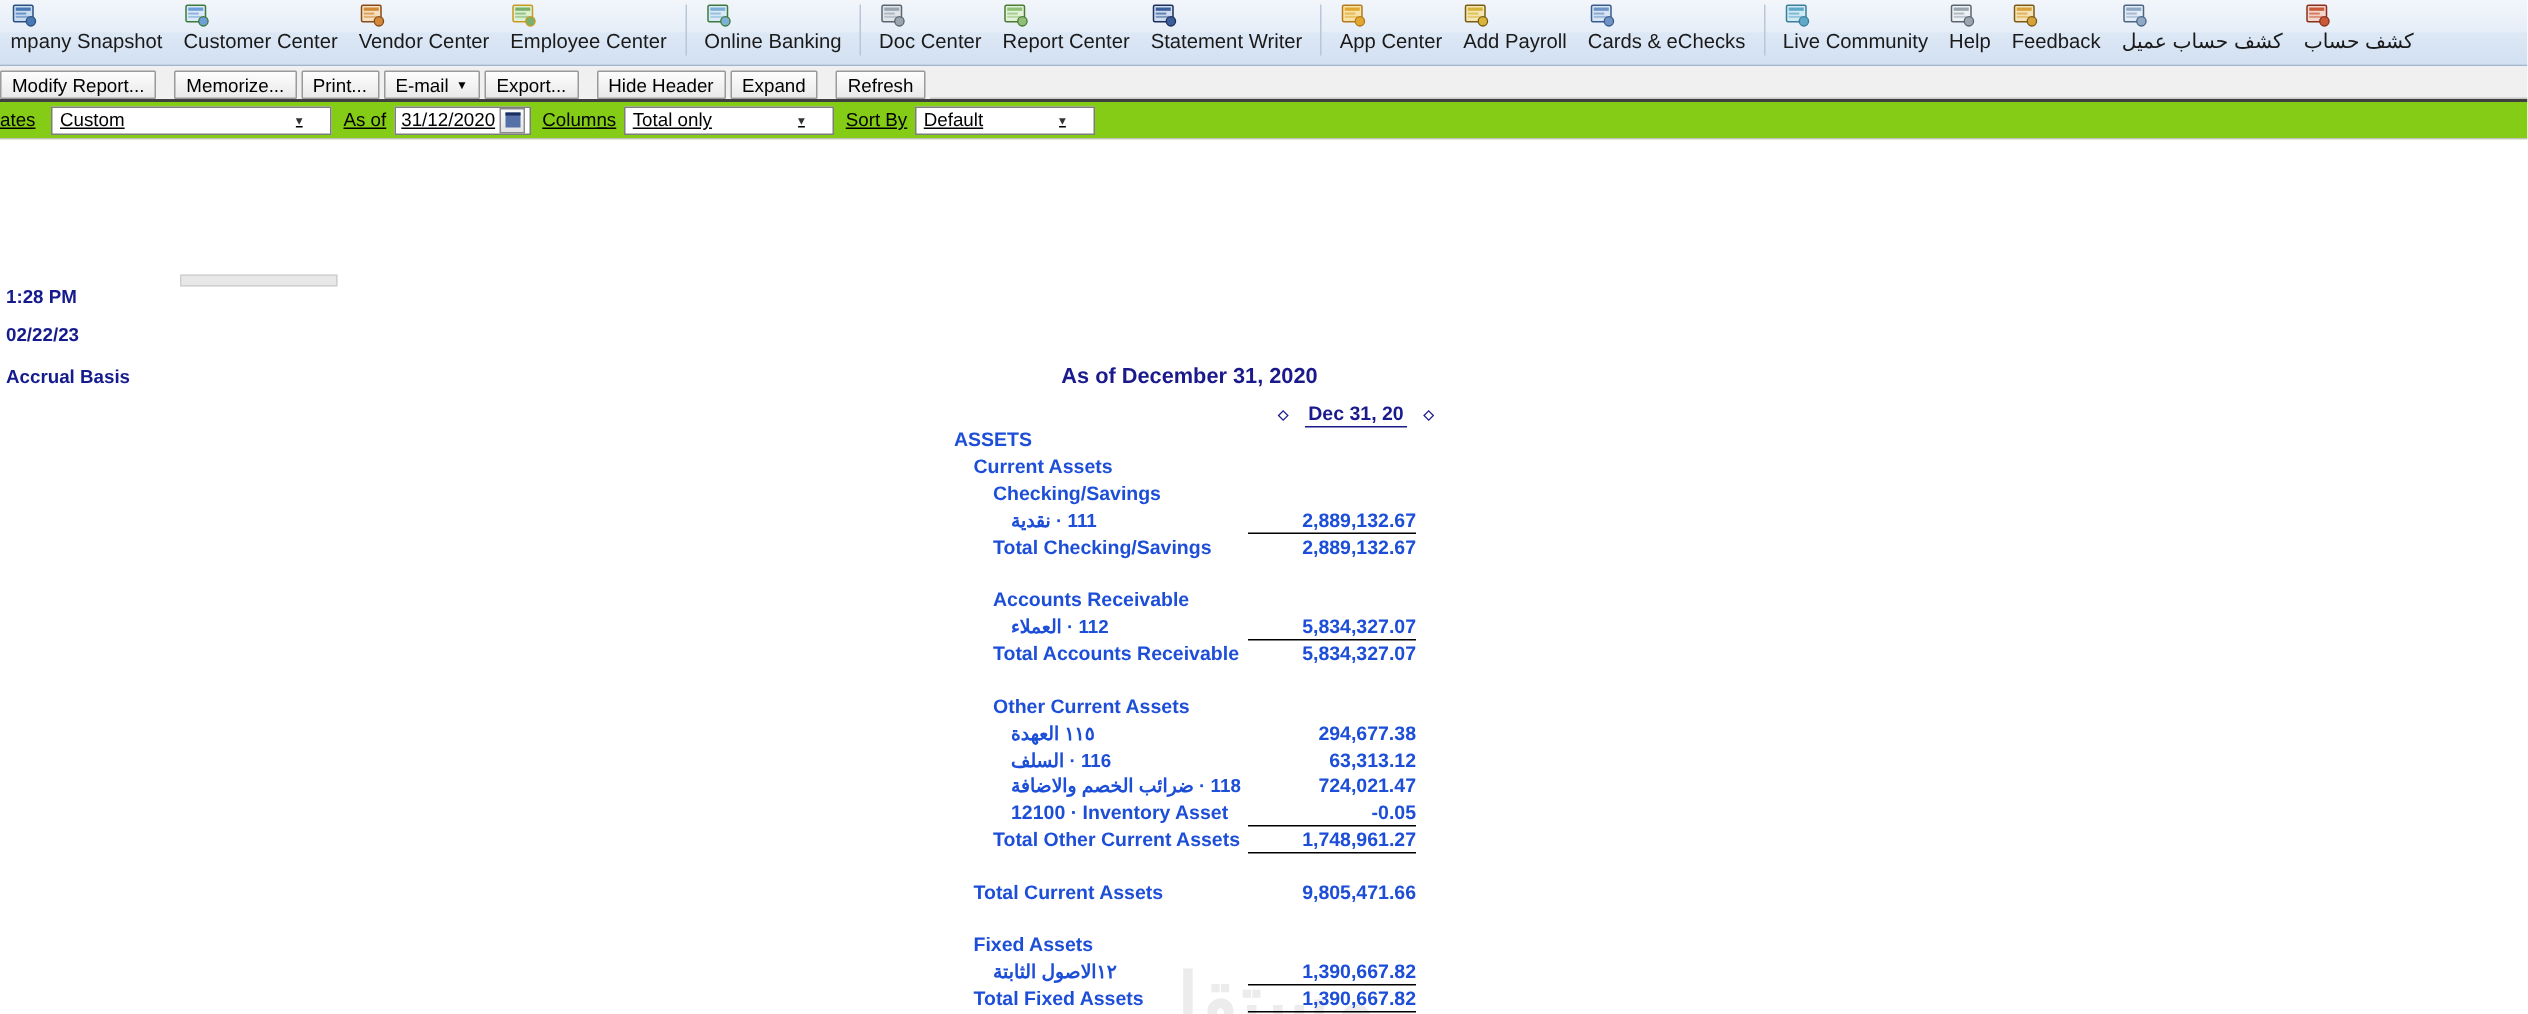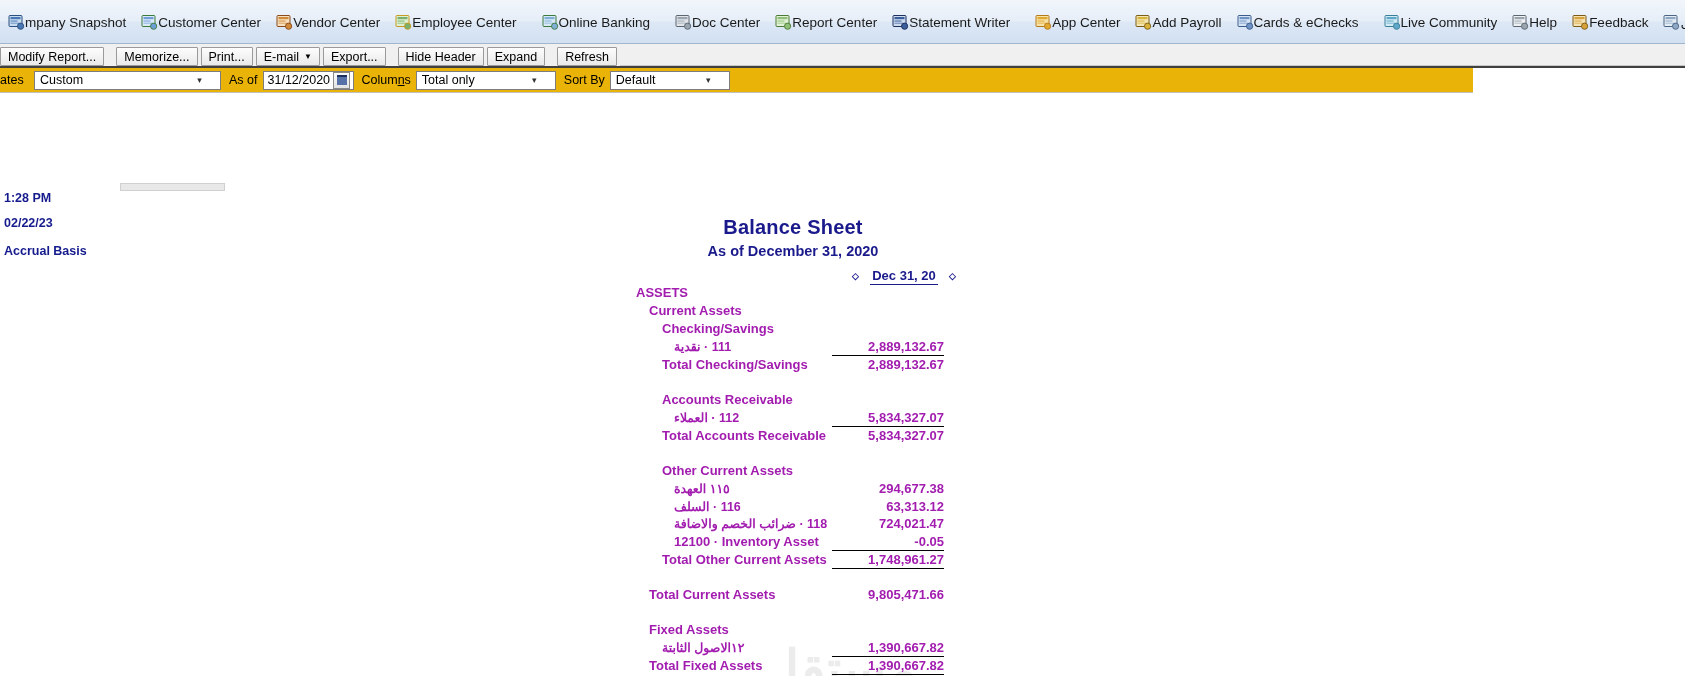--- a/index.html
+++ b/index.html
@@ -17,22 +17,21 @@
     width: 1685px; height: 44px;
     background: linear-gradient(to bottom, #f2f6fb 0%, #e6eef8 48%, #dde8f5 52%, #d2e0f2 100%);
     border-bottom: 1px solid #9fb6cd;
     display: flex;
     align-items: flex-start;
     padding-left: 0px;
     white-space: nowrap;
   }
   .ib-item {
     display: flex;
-    flex-direction: row;
-    align-items: center;
+    flex-direction: column;
     justify-content: flex-start;
     height: 43px;
     padding: 2px 7px 0 7px;
     cursor: default;
   }
   .ib-icon {
     width: 18px; height: 17px;
     margin-bottom: 1px;
     position: relative;
     display: block;
@@ -84,27 +83,28 @@
     line-height: 8px;
   }
   .rb-tail {
     flex: 1; height: 19px;
     border-bottom: 1px solid #c8c8c8;
   }
 
   
   #filter-bar {
     position: relative;
-    width: 1473px; height: 25px;
-    background: #eab308;
+    width: 1685px; height: 25px;
+    background: #84cc16;
     border-bottom: 1px solid #c0c0c0;
     display: flex;
     align-items: center;
     font-size: 12.5px;
     color: #000;
+    text-decoration: underline;
   }
   .fb-label {
     padding: 0 5px 0 2px;
     font-size: 12.5px;
   }
   .fb-label .u { text-decoration: underline; }
   .fb-select {
     height: 19px;
     background: #ffffff;
     border: 1px solid #7d7d7d;
@@ -203,21 +203,21 @@
     padding: 0 2px 1px 2px;
     font-size: 13px;
   }
 
   
   .row {
     position: absolute;
     height: 18px;
     font-size: 13px;
     font-weight: bold;
-    color: #a21caf;
+    color: #1d4ed8;
     font-family: "Liberation Sans", sans-serif;
     white-space: nowrap;
   }
   .row .lbl {
     position: absolute;
     top: 0;
     height: 18px;
     line-height: 18px;
   }
   .row .amt {
@@ -496,21 +496,20 @@
 </div>
 
 <div id="report-body">
 
   <div class="scroll-stub"></div>
 
   <div class="meta" id="meta-time">1:28 PM</div>
   <div class="meta" id="meta-date">02/22/23</div>
   <div class="meta" id="meta-basis">Accrual Basis</div>
 
-  <div class="hdr" id="hdr-title">Balance Sheet</div>
   <div class="hdr" id="hdr-asof">As of December 31, 2020</div>
 
   <div id="col-header">
     <span class="diamond">◇</span>
     <span class="coltext">Dec 31, 20</span>
     <span class="diamond">◇</span>
   </div>
 
   <div id="watermark">
     <div id="wm-text">مستقل</div>

